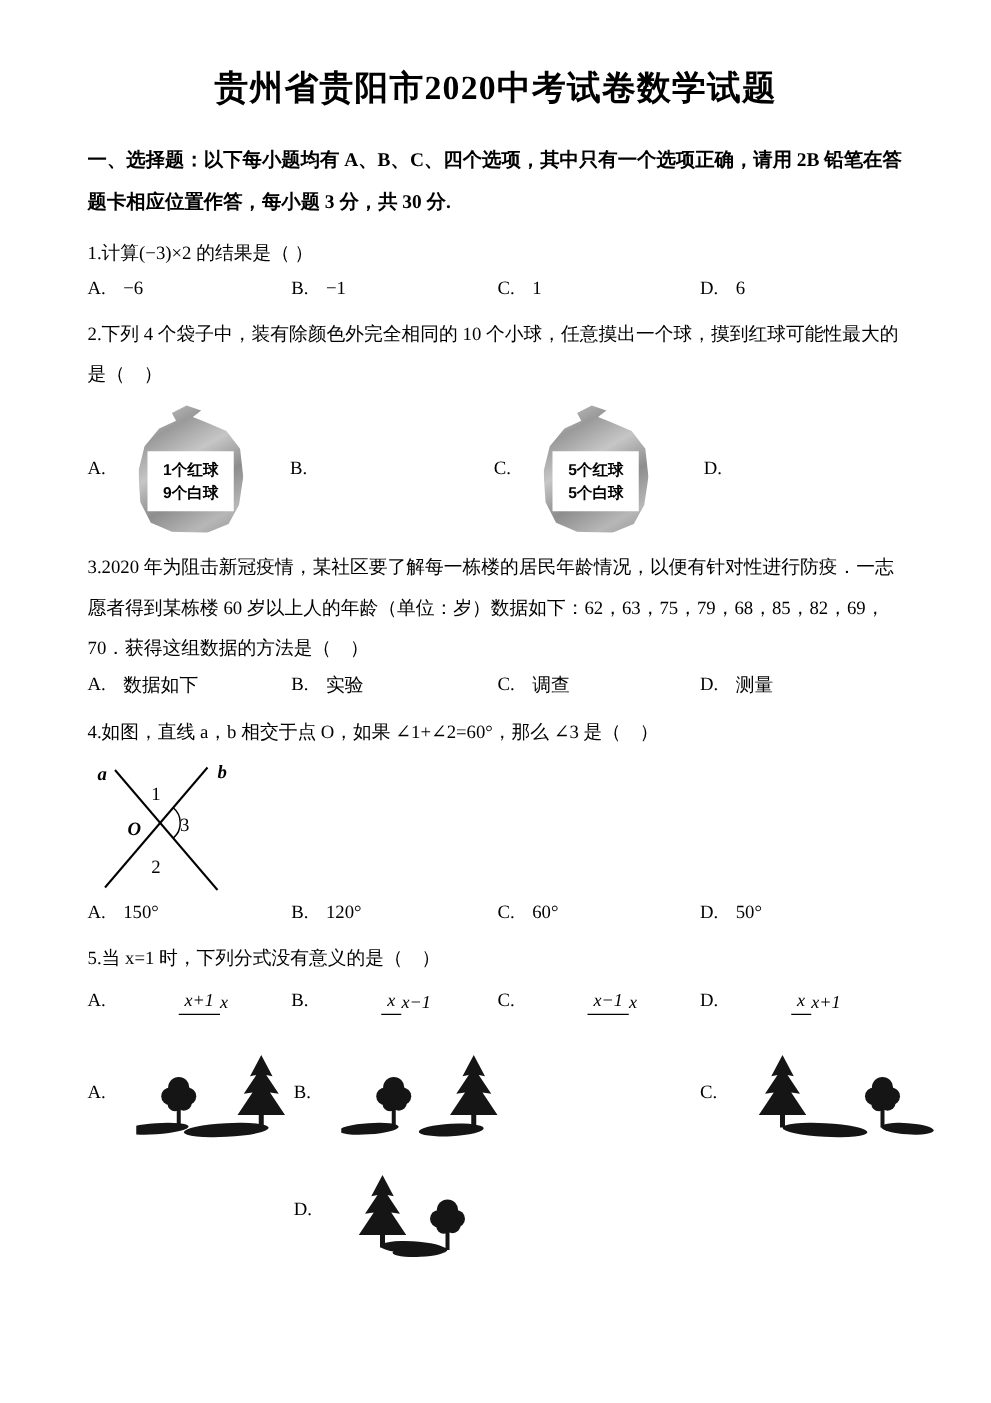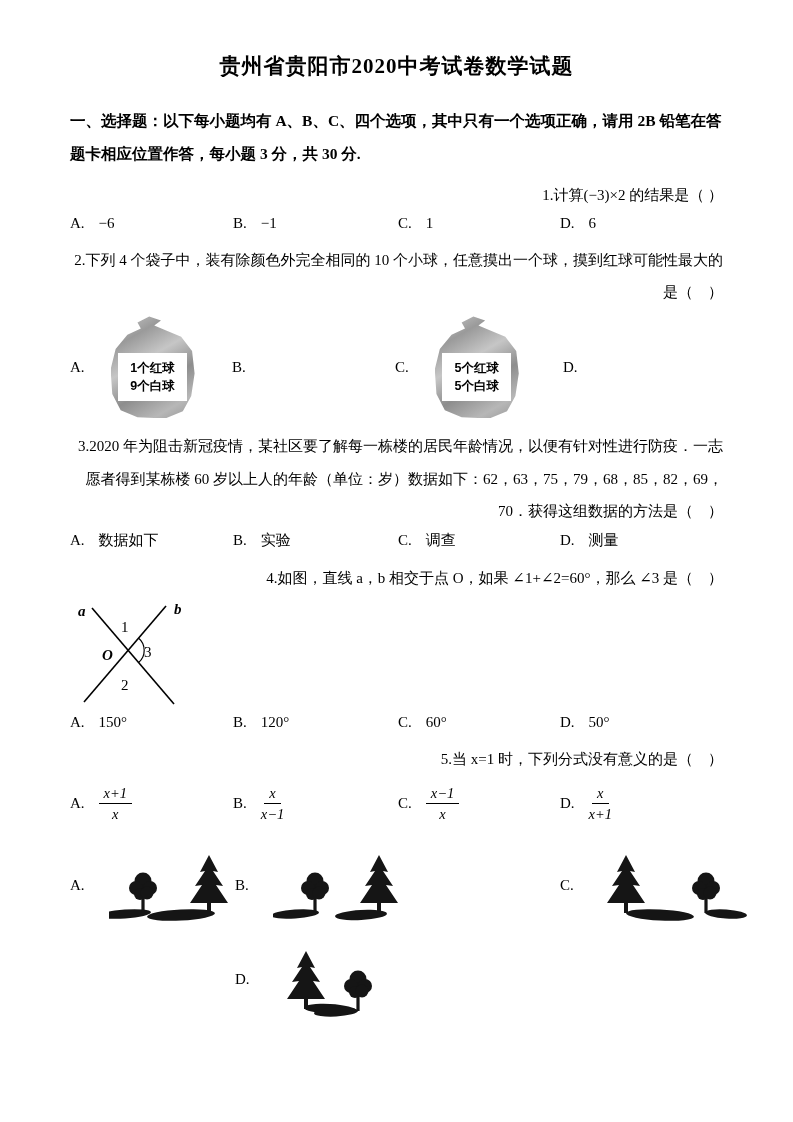--- a/index.html
+++ b/index.html
@@ -2,23 +2,23 @@
 <html><head>
 <meta charset="utf-8">
 <style>
   html,body{margin:0;padding:0;background:#ffffff;}
   .page{
     width:793px;height:1122px;box-sizing:border-box;
     padding:52px 70px 0 70px;position:relative;overflow:hidden;
     background:#ffffff;color:#000;
     font-family:"Liberation Serif","DejaVu Serif",serif;
   }
-  .title{font-size:21px;font-weight:700;text-align:center;margin:0 0 24px 0;letter-spacing:1px;}
+  .title{font-size:27px;font-weight:700;text-align:center;margin:0 0 24px 0;letter-spacing:1px;}
   .intro{font-size:15.5px;font-weight:700;line-height:2.15;margin:16px 0 8px 0;}
-  .stem{font-size:15px;line-height:2.15;margin:0;text-align:right;}
+  .stem{font-size:15px;line-height:2.15;margin:0;}
   .options{display:grid;grid-template-columns:163px 165px 162px 1fr;font-size:15px;padding:4px 0 12px 0;}
   .option{display:flex;align-items:center;}
   .opt-label{margin-right:14px;white-space:nowrap;}
   .opt-text{white-space:nowrap;}
 
   
   .bags-row{display:grid;grid-template-columns:162px 163px 168px 1fr;padding:8px 0 12px 0;}
   .bag-item{display:flex;align-items:center;gap:12px;font-size:15px;}
   .bag{position:relative;width:84px;height:102px;flex:none;}
   .bag-shape{
@@ -33,22 +33,22 @@
     font-size:12.5px;font-weight:700;line-height:1.45;
   }
 
   
   .cross-fig{display:block;margin:4px 0 0 4px;}
   .cross-fig text{font-size:15px;font-family:"Liberation Serif",serif;}
   .cross-fig .it{font-style:italic;font-weight:700;}
 
   
   .frac-options{padding:8px 0 14px 0;}
-  .frac{display:inline-flex;flex-direction:column;align-items:center;
-        font-style:italic;font-size:14.5px;line-height:1.25;}
+  .frac{display:inline-flex;flex-direction:row;align-items:center;
+        font-style:italic;font-size:14.5px;line-height:1.25;margin-left:44px;}
   .frac .num{padding:0 5px 1px 5px;border-bottom:1.3px solid #000;}
   .frac .den{padding-top:1px;}
 
   
   .figs-row{display:grid;grid-template-columns:165px 325px 1fr;align-items:end;padding:10px 0 0 0;}
   .fig{display:flex;align-items:center;gap:10px;font-size:15px;}
   .fig svg{flex:none;display:block;}
   .figs-row-d{margin-left:165px;padding:14px 0 0 0;}
   .hidden-defs{position:absolute;width:0;height:0;overflow:hidden;}
 </style>

